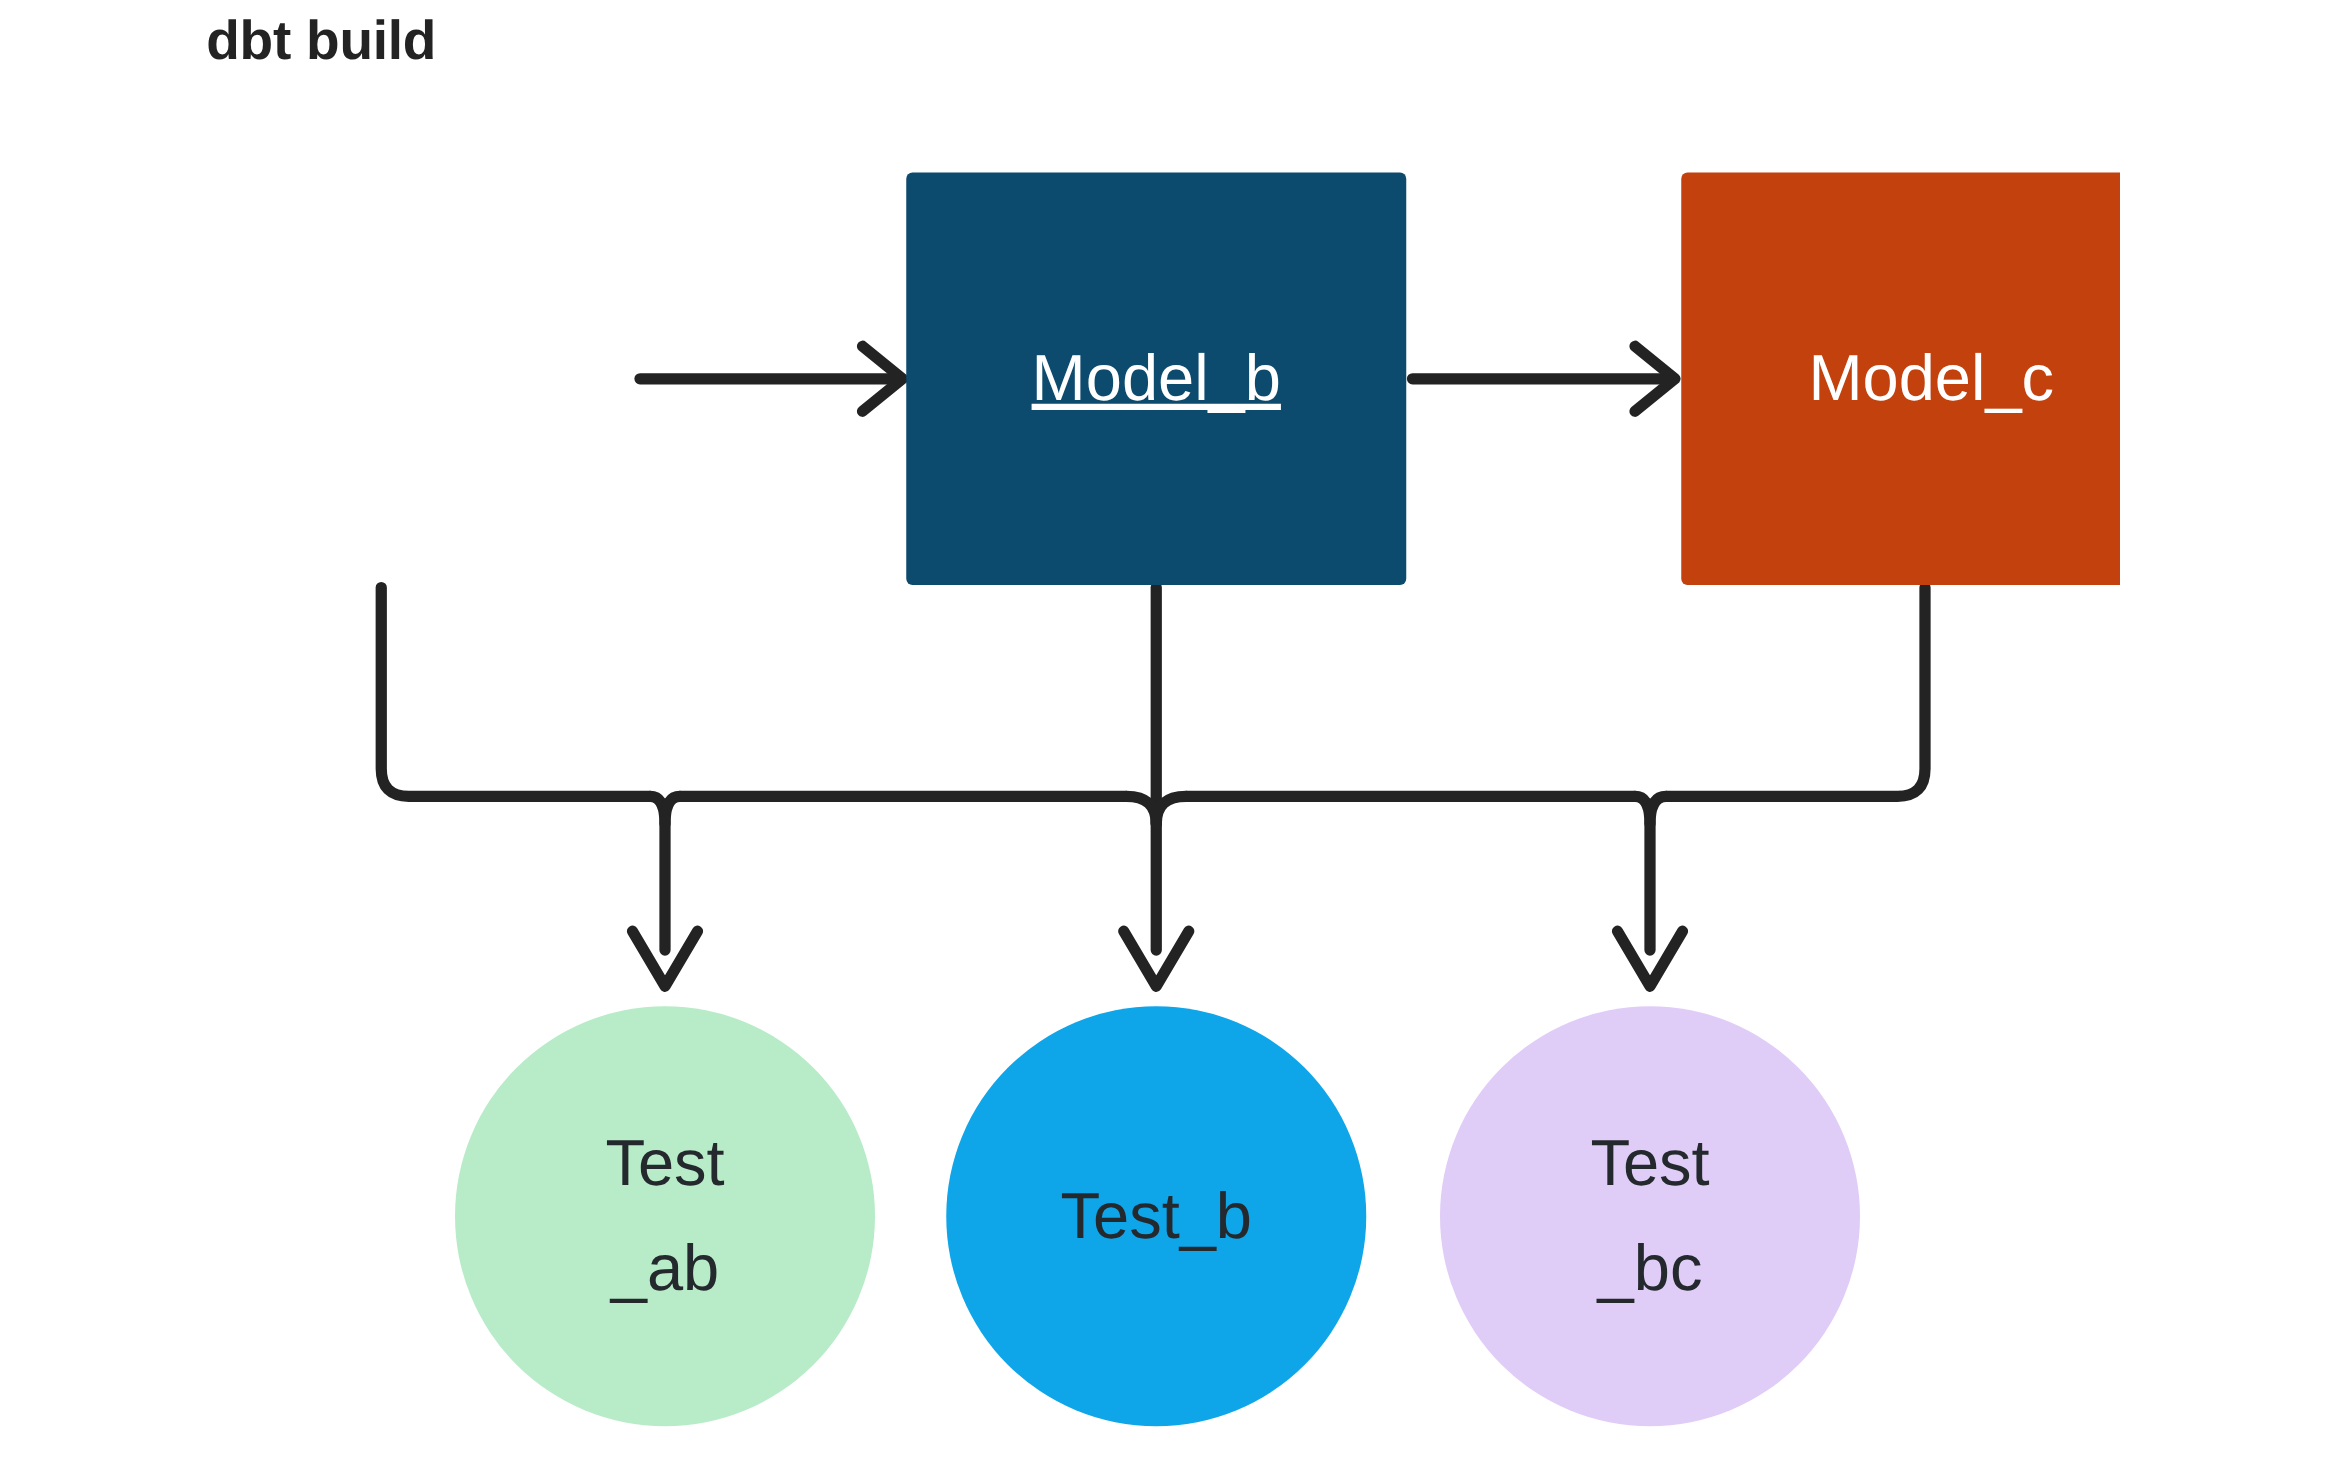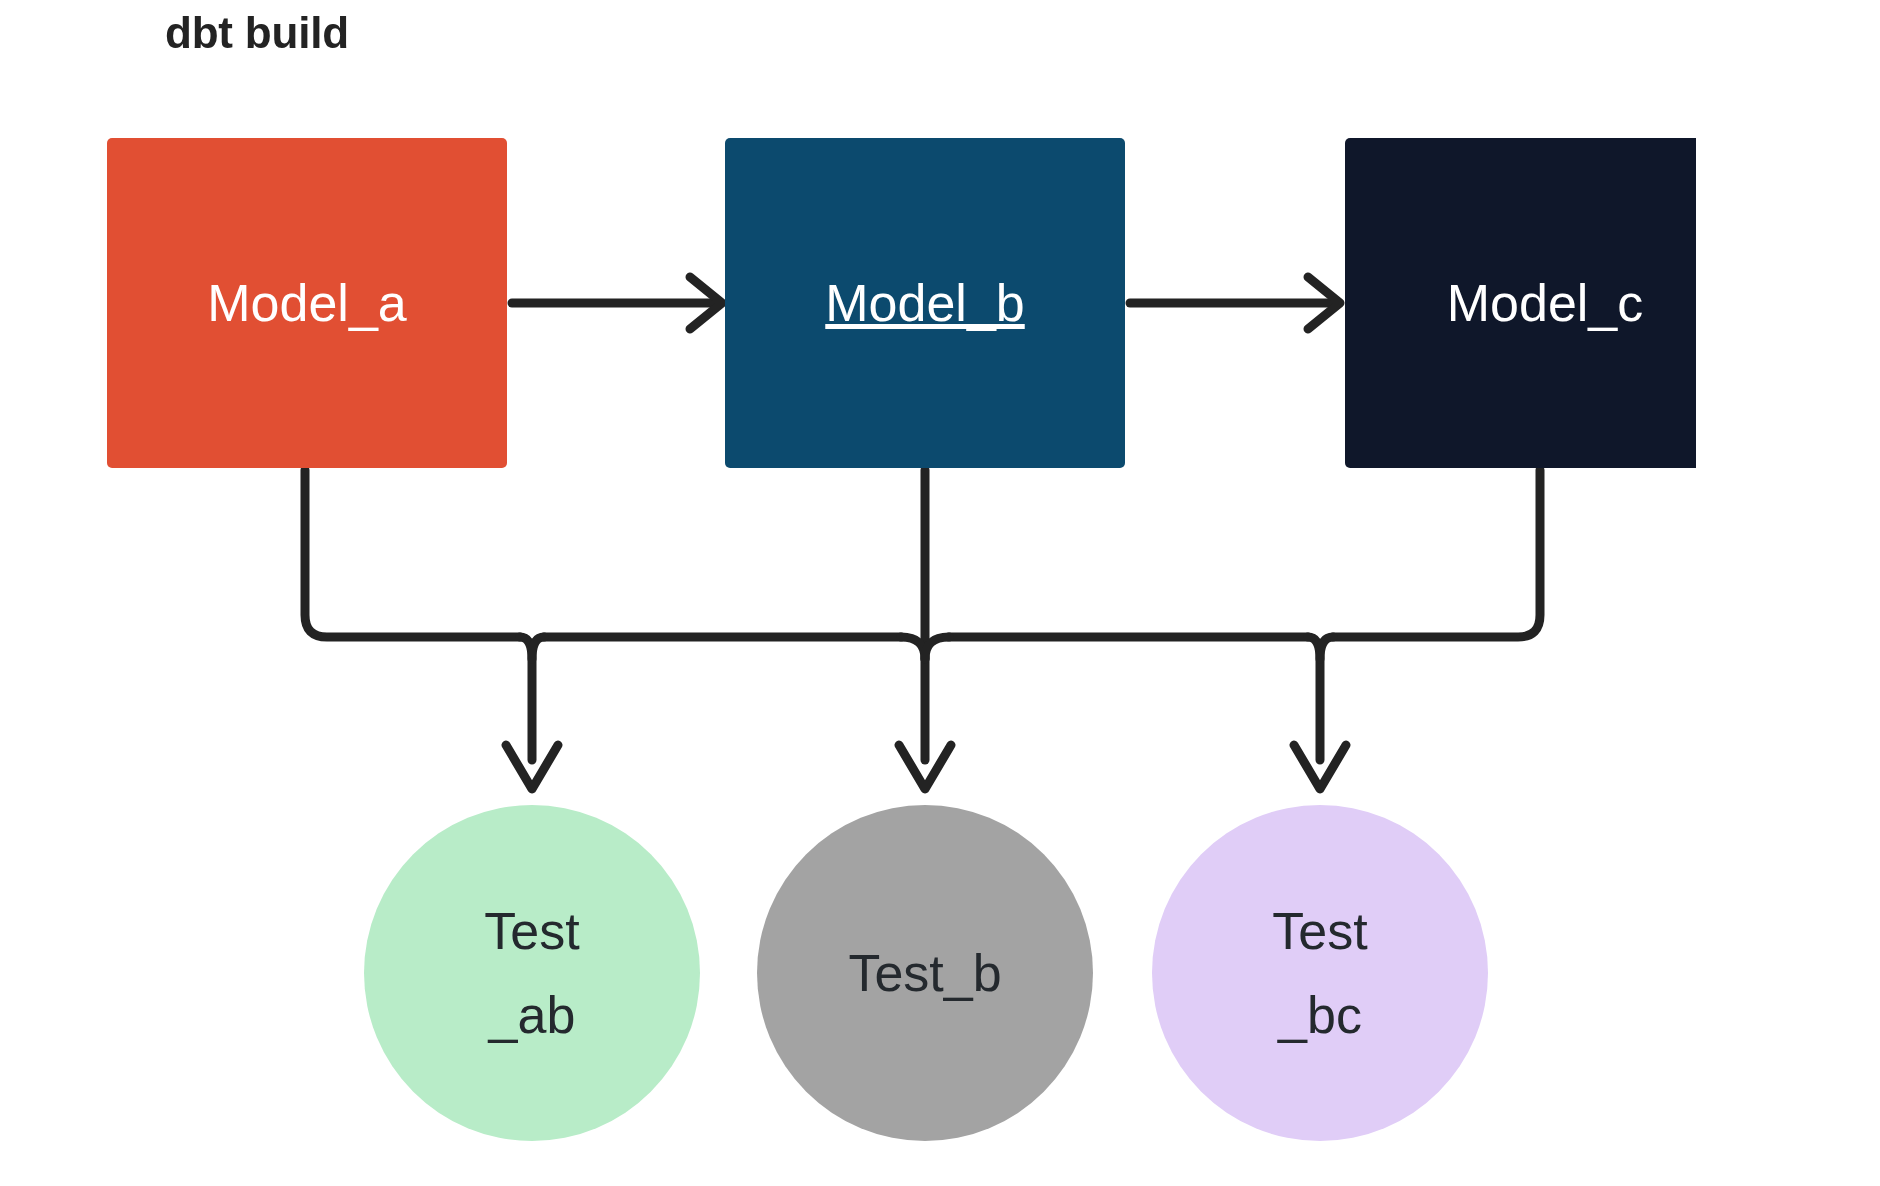--- a/index.html
+++ b/index.html
@@ -110,38 +110,35 @@
 
       <g>
         <path d="M 1308 637 Q 1320 637 1320 659 L 1320 760"></path>
         <path d="M 1333 637 Q 1320 637 1320 659"></path>
         <path d="M 1294 745 L 1320 789 L 1346 745"></path>
       </g>
 
     </g>
   </svg>
 
-  <div class="model-node" style="left:107px; top:138px; width:400px; height:330px; background:#e14f33;">
-    <span>Model_a</span>
-  </div>
 
   <div class="model-node" style="left:725px; top:138px; width:400px; height:330px; background:#0c4a6e;text-decoration:underline;">
     <span>Model_b</span>
   </div>
 
-  <div class="model-node" style="left:1345px; top:138px; width:400px; height:330px; background:#0f172a;">
+  <div class="model-node" style="left:1345px; top:138px; width:400px; height:330px; background:#c2410c;">
     <span>Model_c</span>
   </div>
 
   <div class="test-node" style="left:364px; top:805px; width:336px; height:336px; background:#b8ecc8;">
     <span>Test
 _ab</span>
   </div>
 
-  <div class="test-node" style="left:757px; top:805px; width:336px; height:336px; background:#a3a3a3;">
+  <div class="test-node" style="left:757px; top:805px; width:336px; height:336px; background:#0ea5e9;">
     <span>Test_b</span>
   </div>
 
   <div class="test-node" style="left:1152px; top:805px; width:336px; height:336px; background:#e0cdf7;">
     <span>Test
 _bc</span>
   </div>
 
 </div>
 

